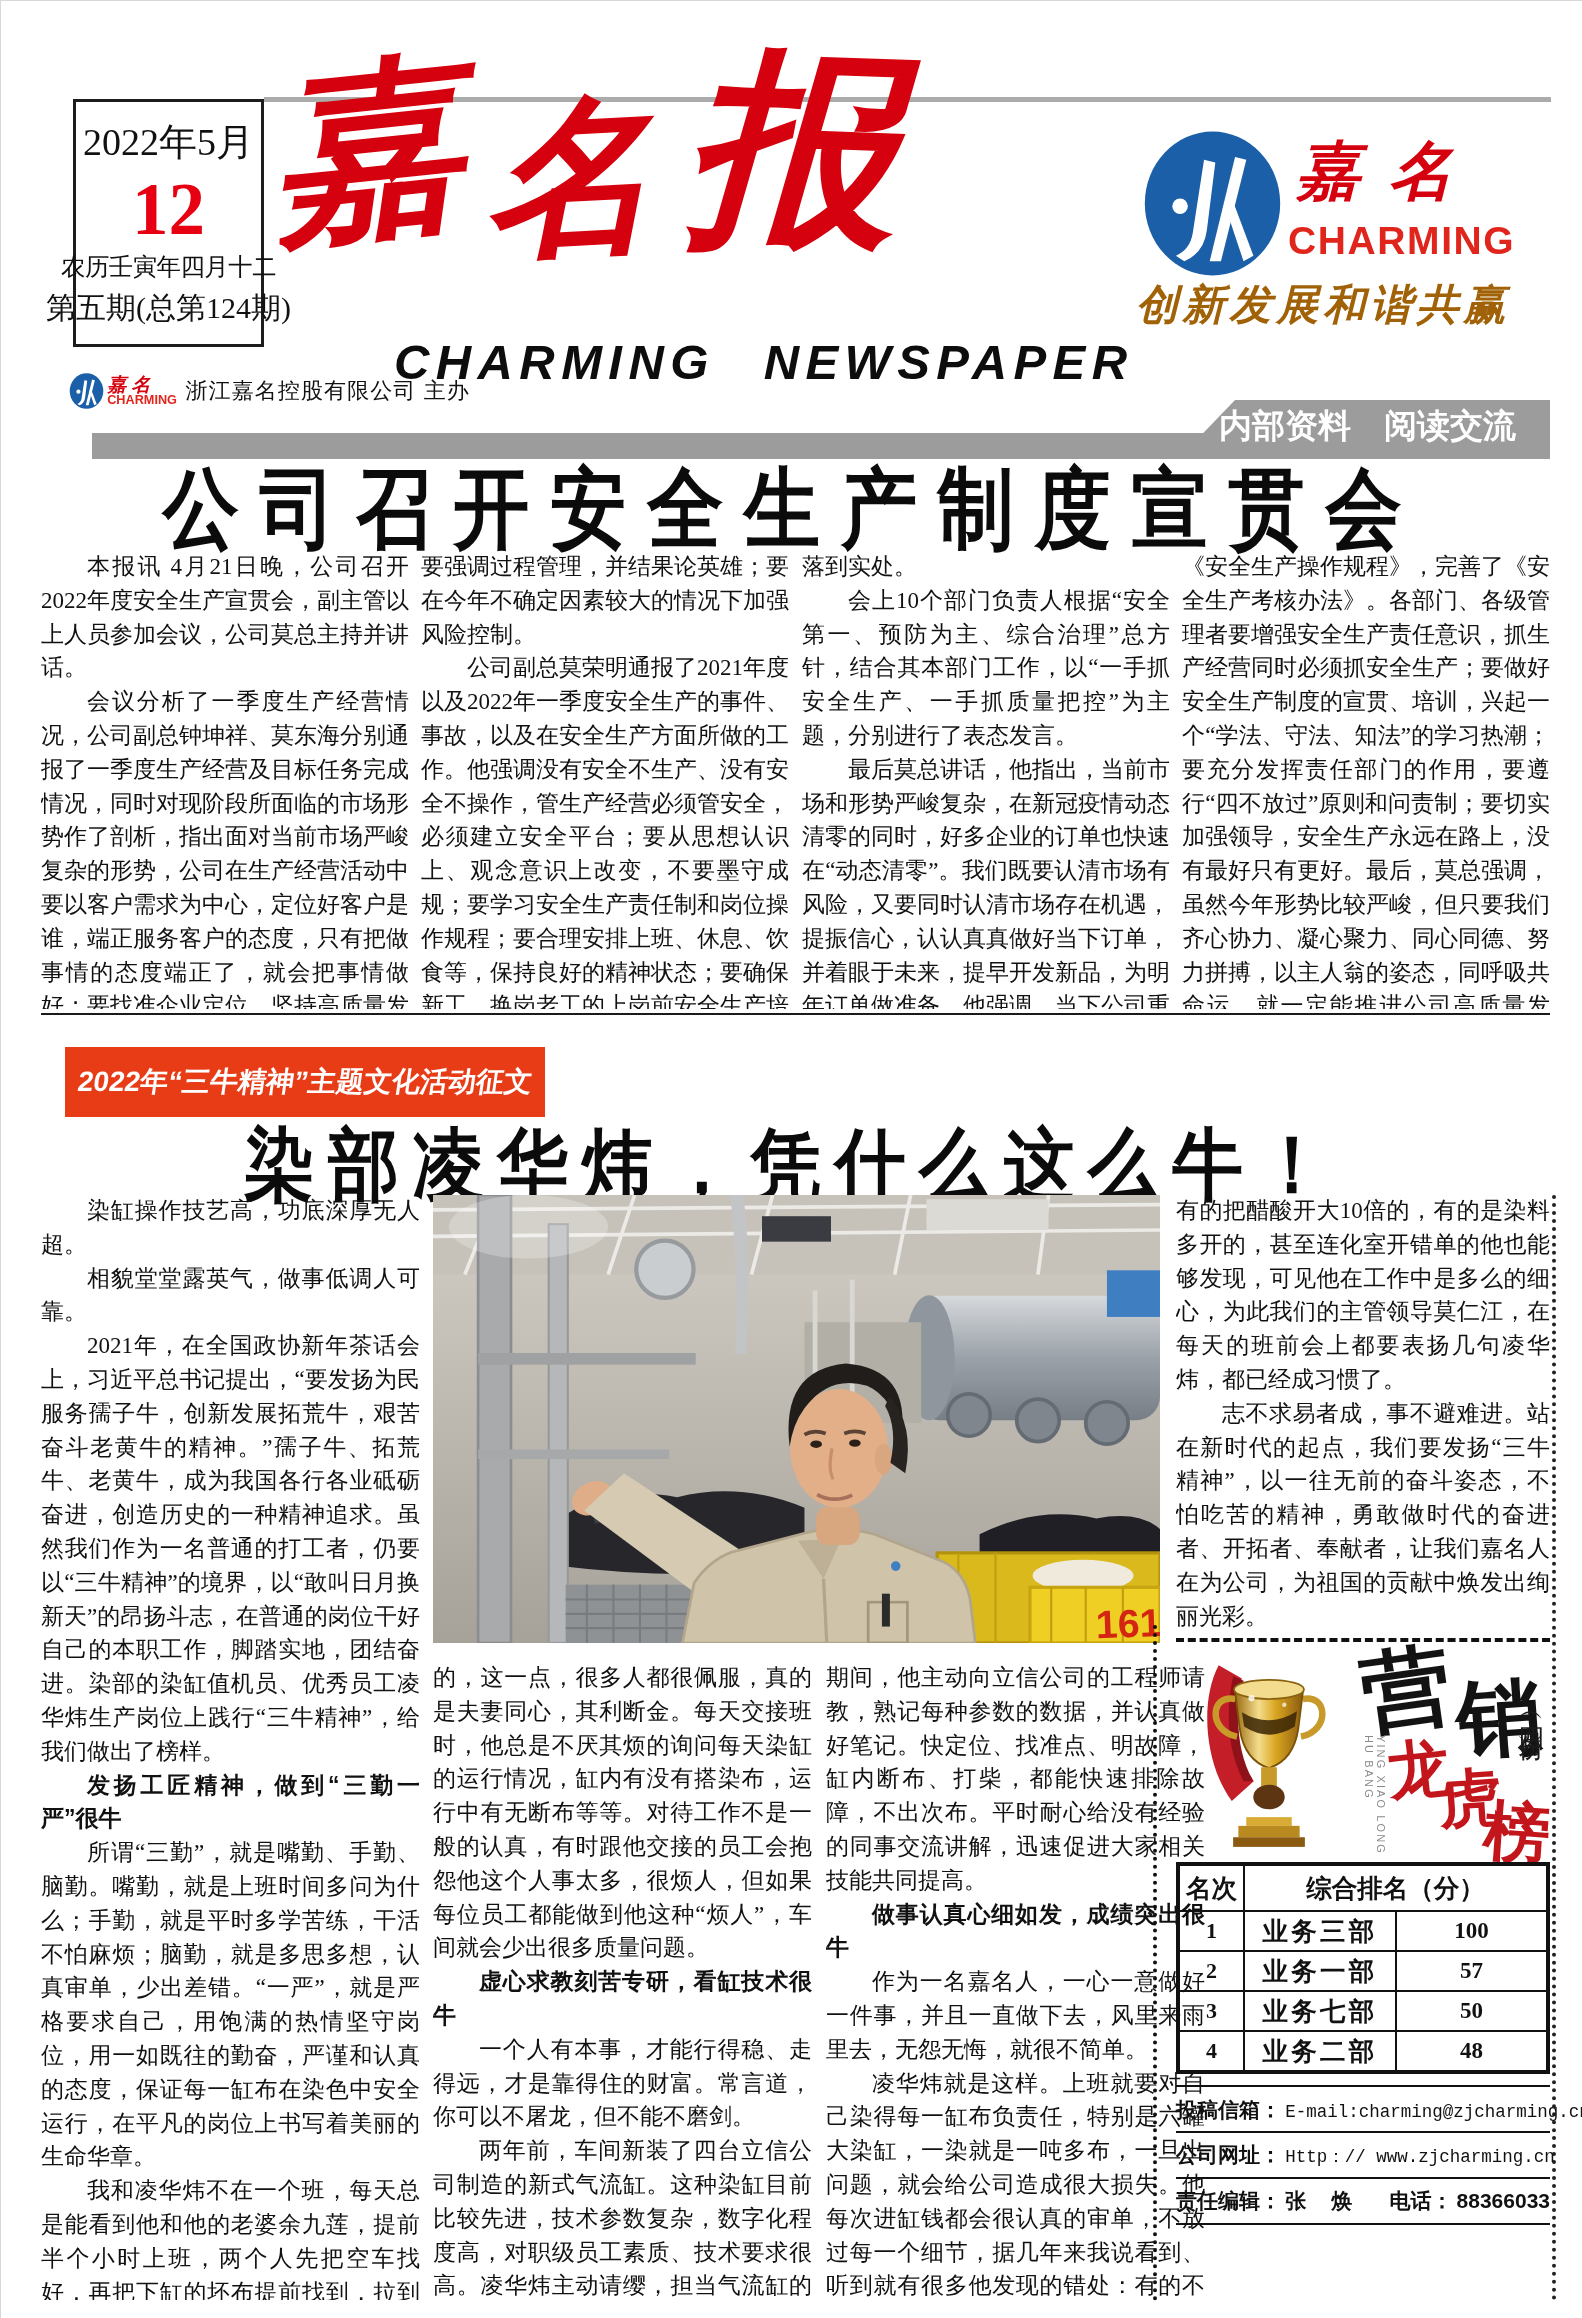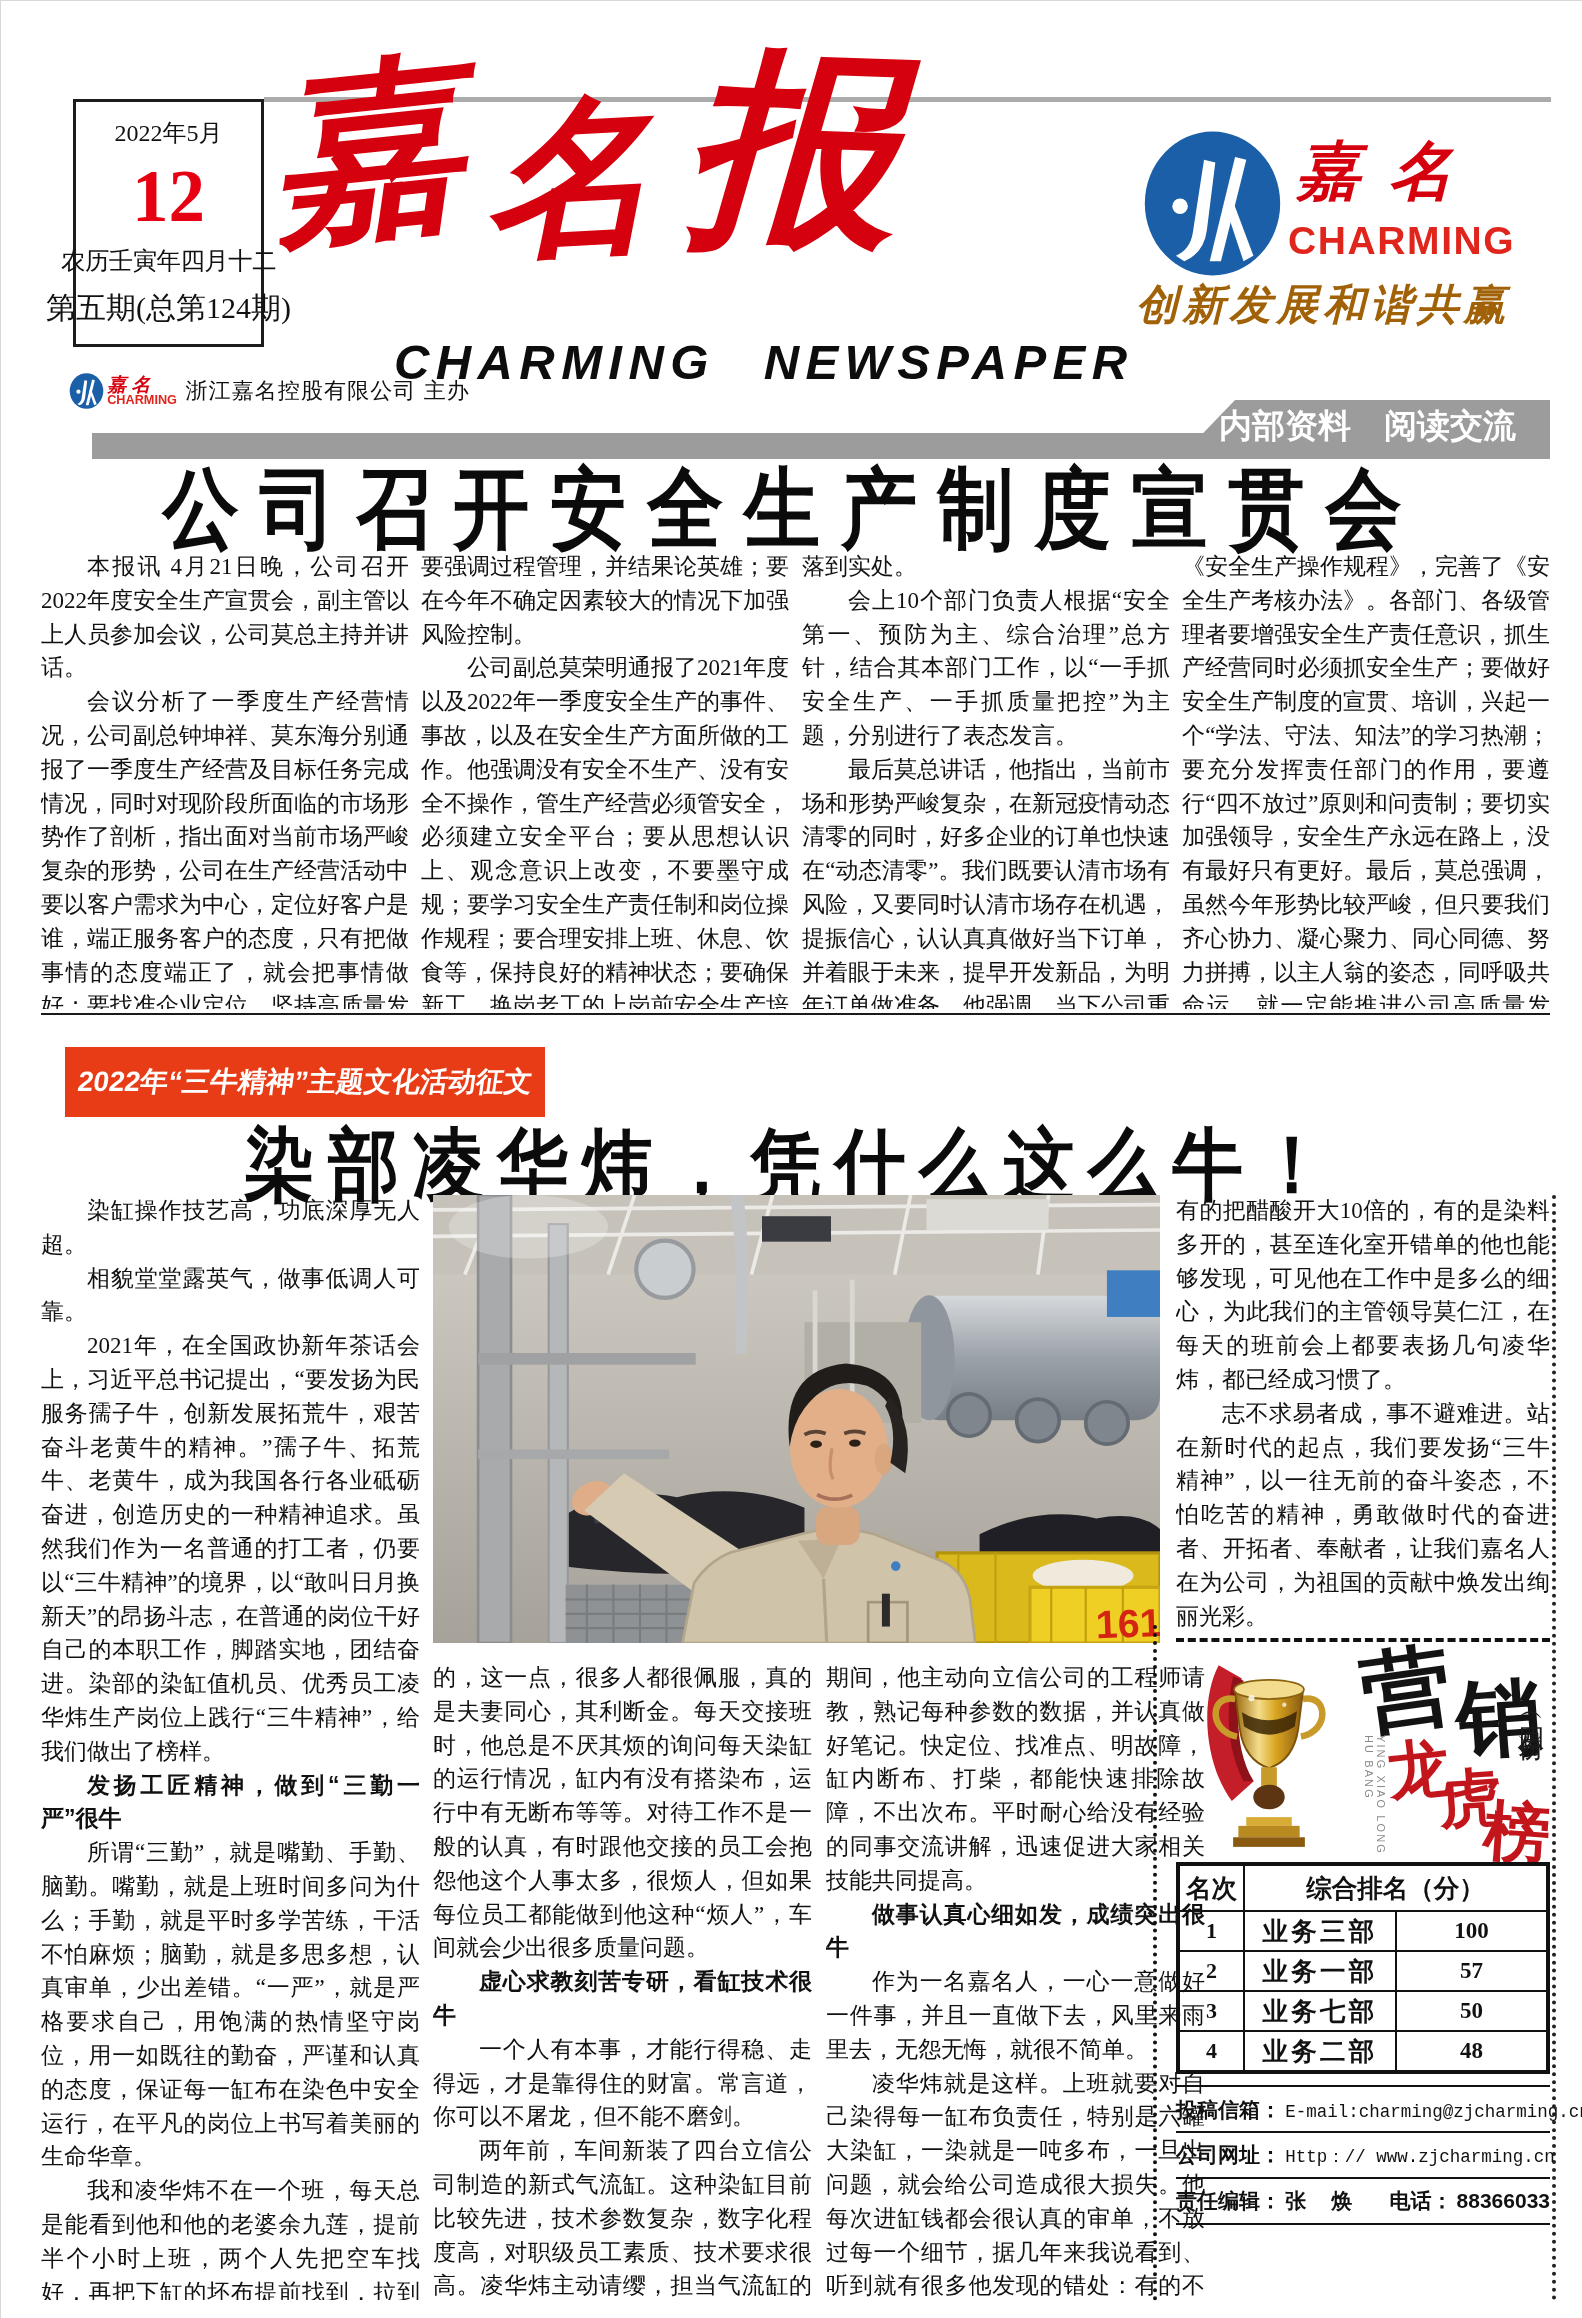--- a/index.html
+++ b/index.html
@@ -7,21 +7,21 @@
     position:relative;width:1583px;height:2319px;background:#ffffff;
     font-family:"Liberation Serif","DejaVu Serif",serif;color:#111;
     overflow:hidden;border:1.1px solid #d8d8d8;box-sizing:border-box;
   }
   .abs{position:absolute;}
   
   #top-grayline{left:263px;top:96px;width:1287px;height:4.8px;background:#ababab;}
   #date-box{left:72px;top:98px;width:191px;height:248px;border:3.2px solid #1c1c1c;
     display:flex;flex-direction:column;align-items:center;justify-content:space-between;
     padding:15px 3.2px;box-sizing:border-box;text-align:center;}
-  #date-box .month{font-size:24px;}
+  #date-box .month{font-size:38px;}
   #date-box .day{font-size:73px;font-weight:bold;color:#e60012;line-height:1;}
   #date-box .lunar{font-size:24.4px;letter-spacing:-0.5px;white-space:nowrap;}
   #date-box .issue{font-size:30px;white-space:nowrap;}
   .mast-char{color:#d5010e;font-weight:bold;font-style:italic;line-height:1;
     font-family:"Liberation Serif",serif;}
   #mast1{left:268px;top:56px;font-size:191px;transform:rotate(-6deg);}
   #mast2{left:483px;top:93px;font-size:170px;transform:rotate(-3deg);}
   #mast3{left:684px;top:45px;font-size:212px;transform:rotate(2deg);}
   #mast-en{left:393px;top:333px;width:679px;font-size:49px;font-weight:900;font-style:italic;
     font-family:"Liberation Sans","DejaVu Sans",sans-serif;letter-spacing:6.4px;word-spacing:29px;

